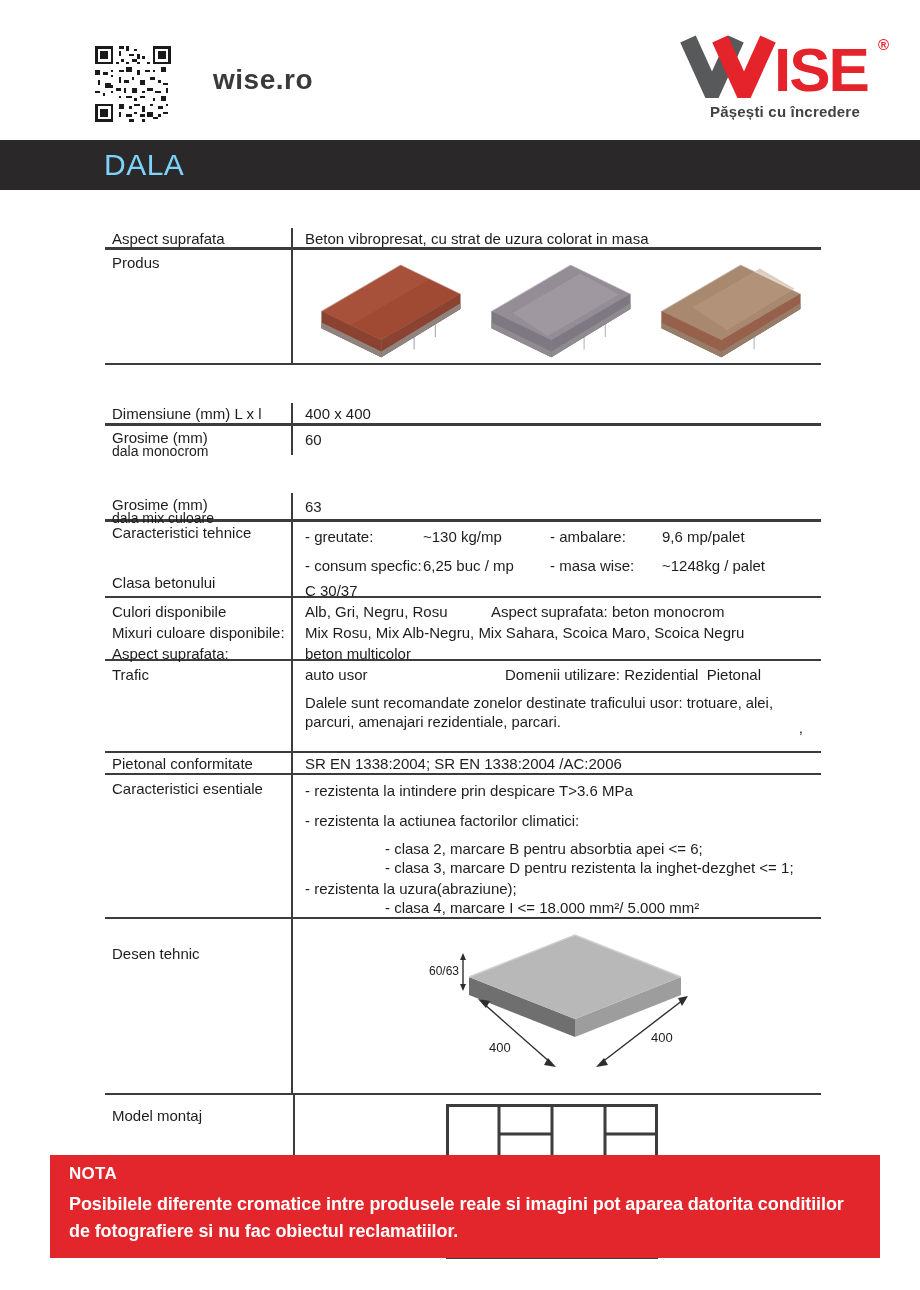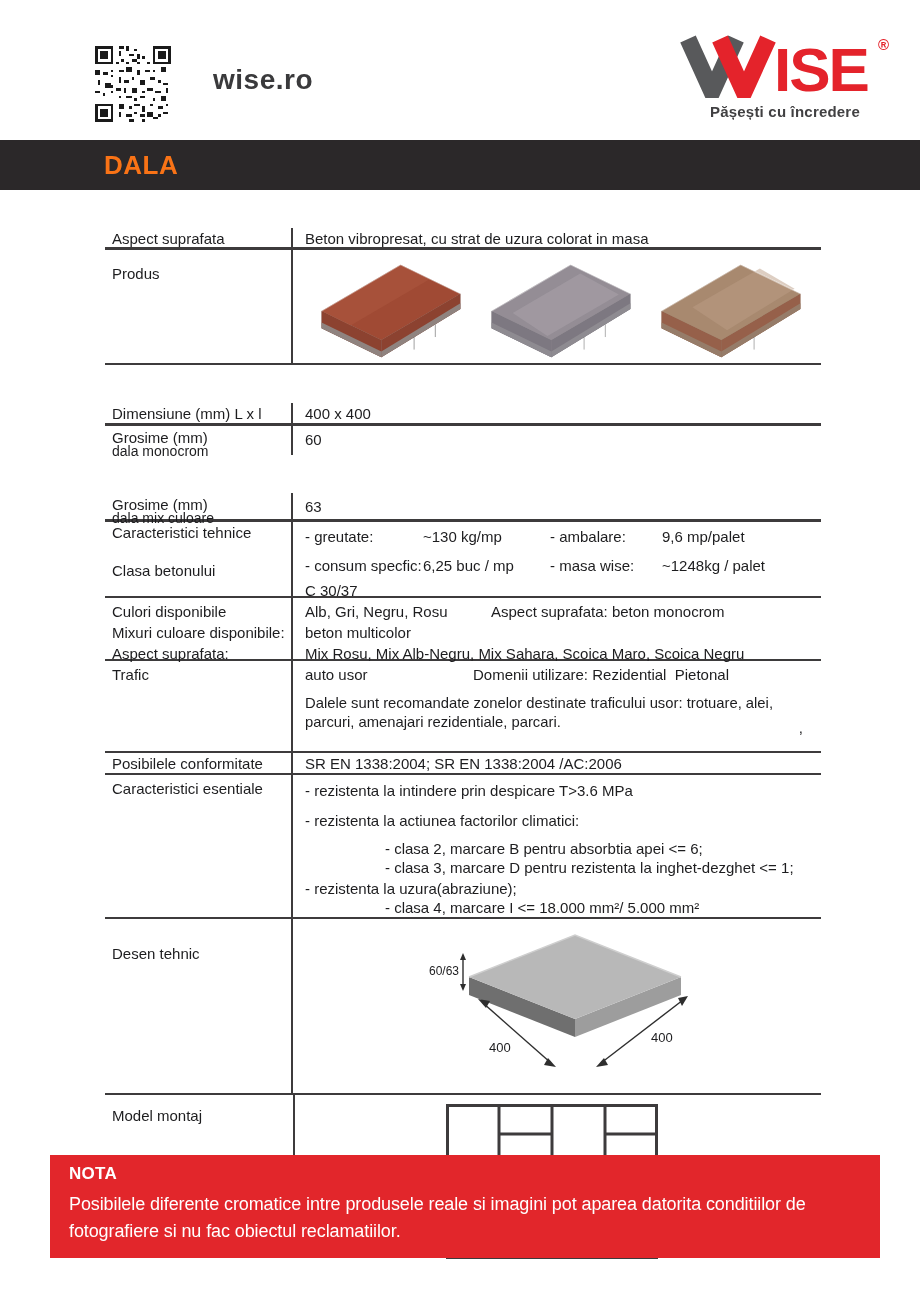--- a/index.html
+++ b/index.html
@@ -9,21 +9,21 @@
     -webkit-font-smoothing:antialiased;
   }
   
   .header{position:relative;height:140px;background:#fff;}
   .qr{position:absolute;left:95px;top:46px;width:76px;height:76px;}
   .site{position:absolute;left:213px;top:64px;font-size:28px;font-weight:bold;color:#3a3a3c;letter-spacing:0.5px;}
   .logo-block{position:absolute;right:25px;top:34px;width:220px;text-align:center;}
   .tagline{font-size:15px;font-weight:bold;color:#414042;margin-top:1px;letter-spacing:0.2px;}
   
   .title-bar{height:50px;background:#2b2829;display:flex;align-items:center;}
-  .title-bar .title{color:#f97316;font-size:26px;font-weight:bold;margin-left:104px;letter-spacing:0.5px;}
+  .title-bar .title{color:#7dd3fc;font-size:30px;font-weight:normal;margin-left:104px;letter-spacing:0.5px;}
   
   .sheet{margin:7px 0 0 105px;width:716px;}
   .row{display:flex;border-bottom:2px solid #3d3b3c;box-sizing:border-box;position:relative;}
   .row.nb{border-bottom:none;}
   .row.b3{border-bottom-width:3px;margin-top:38px;}
   .lbl{width:188px;flex:0 0 188px;border-right:2px solid #3d3b3c;box-sizing:border-box;
        padding:2px 4px 0 7px;font-size:15px;line-height:18px;}
   .lbl.no-border{border-right:none;}
   .val{flex:1;padding:2px 0 0 12px;font-size:15px;line-height:18px;position:relative;}
   .r-aspect{height:22px;}
@@ -36,49 +36,49 @@
   .r-standard{height:22px;}
   .r-esentiale{height:144px;}
   .r-desen{height:176px;}
   .r-montaj{height:162px;}
   .lbl-2l .l1{font-size:15px;line-height:14px;padding-top:3px;}
   .lbl-2l .l2{font-size:14px;line-height:13px;}
   .v-mid{padding-top:5px;}
   
   .tiles{display:flex;gap:12px;padding:5px 0 0 6px;}
   
-  .lbl-col{display:flex;flex-direction:column;justify-content:space-between;padding-bottom:16px;}
+  .lbl-col{display:flex;flex-direction:column;justify-content:space-between;padding-bottom:4px;}
   .spec-grid{display:grid;grid-template-columns:118px 127px 112px auto;row-gap:11px;padding-top:4px;}
   .clasa-val{margin-top:7px;}
   
   .cul-line{line-height:21px;position:relative;}
   .cul-extra{position:absolute;left:186px;top:0;}
   
   .traf-line{position:relative;padding-top:3px;}
-  .domains{position:absolute;left:168px;top:3px;}
+  .domains{position:absolute;left:200px;top:3px;}
   .traf-note{margin-top:10px;line-height:19px;font-size:14.8px;padding-right:2px;}
   .stray{position:absolute;right:18px;bottom:14px;}
   
   .es-line{line-height:19px;}
   .es-1{margin:4px 0 11px;}
   .es-2{margin-bottom:9px;}
   .es-3{}
   .es-4{margin-bottom:2px;}
   .indent{padding-left:80px;}
   
   .lbl-desen{padding-top:26px;}
   .lbl-montaj{padding-top:12px;}
   .desen-svg{margin:6px 0 0 118px;display:block;}
   .montaj-svg{margin:7px 0 0 141px;display:block;}
   .montaj-divider{position:absolute;left:188px;top:0;width:2px;height:140px;background:#3d3b3c;}
   
   .nota{position:absolute;left:50px;top:1155px;width:830px;box-sizing:border-box;
         background:#e2262b;color:#fff;padding:9px 19px 13px;}
   .nota-title{font-size:17px;font-weight:bold;margin-bottom:7px;letter-spacing:0.3px;}
-  .nota-text{font-size:18px;font-weight:normal;line-height:27px;letter-spacing:-0.1px;}
+  .nota-text{font-size:18px;font-weight:bold;line-height:27px;letter-spacing:-0.1px;}
 </style>
 </head>
 <body>
 
 <div class="header">
   <svg class="qr" viewBox="0 0 29 29" shape-rendering="crispEdges">
     <rect x="0" y="0" width="29" height="29" fill="#fff"></rect>
     <g fill="#1a1a1a">
       <rect x="0" y="0" width="7" height="7"></rect>
         <rect x="22" y="0" width="7" height="7"></rect>
@@ -180,21 +180,21 @@
 </div>
 
 <div class="sheet">
 
   <div class="row r-aspect b3">
     <div class="lbl">Aspect suprafata</div>
     <div class="val">Beton vibropresat, cu strat de uzura colorat in masa</div>
   </div>
 
   <div class="row r-produs">
-    <div class="lbl" style="padding-top:15px">Produs</div>
+    <div class="lbl" style="padding-top:4px">Produs</div>
     <div class="val">
       <div class="tiles">
 
         <svg width="158" height="108" viewBox="0 0 158 112">
           <polygon points="8,74 70,104 152,54 152,38 90,8 8,56" fill="#8f8b88"></polygon>
           <polygon points="8,56 70,86 70,104 8,74" fill="#8c4230"></polygon>
           <polygon points="70,86 152,38 152,54 70,104" fill="#8c4230"></polygon>
           <polygon points="8,68 70,98 70,104 8,74" fill="#8f8b88" opacity="0.9"></polygon>
           <polygon points="70,98 152,48 152,54 70,104" fill="#8f8b88" opacity="0.9"></polygon>
           <polygon points="8,56 90,8 152,38 70,86" fill="#a04a34"></polygon>
@@ -278,42 +278,42 @@
       <div class="cul-line">Culori disponibile</div>
       <div class="cul-line">Mixuri culoare disponibile:</div>
       <div class="cul-line">Aspect suprafata:</div>
     </div>
     <div class="val" style="padding-top:3px">
       <div class="cul-line">
         <span>Alb, Gri, Negru, Rosu</span>
         <span class="cul-extra">Aspect suprafata: beton monocrom</span>
       </div>
       <div class="cul-line">
+        <span>Mix Rosu, Mix Alb-Negru, Mix Sahara, Scoica Maro, Scoica Negru</span>
+      </div>
+      <div class="cul-line">
         <span>beton multicolor</span>
-      </div>
-      <div class="cul-line">
-        <span>Mix Rosu, Mix Alb-Negru, Mix Sahara, Scoica Maro, Scoica Negru</span>
       </div>
     </div>
   </div>
 
   <div class="row r-trafic">
     <div class="lbl" style="padding-top:5px">Trafic</div>
     <div class="val">
       <div class="traf-line">
         <span>auto usor</span>
         <span class="domains">Domenii utilizare: Rezidential&nbsp; Pietonal</span>
       </div>
       <div class="traf-note">Dalele sunt recomandate zonelor destinate traficului usor: trotuare, alei, parcuri, amenajari rezidentiale, parcari.</div>
       <span class="stray">,</span>
     </div>
   </div>
 
   <div class="row r-standard">
-    <div class="lbl">Posibilele conformitate</div>
+    <div class="lbl">Pietonal conformitate</div>
     <div class="val">SR EN 1338:2004; SR EN 1338:2004 /AC:2006</div>
   </div>
 
   <div class="row r-esentiale">
     <div class="lbl" style="padding-top:5px">Caracteristici esentiale</div>
     <div class="val">
       <div class="es-line es-1">- rezistenta la intindere prin despicare T&gt;3.6 MPa</div>
       <div class="es-line es-2">- rezistenta la actiunea factorilor climatici:</div>
       <div class="es-line es-3 indent">- clasa 2, marcare B pentru absorbtia apei &lt;= 6;</div>
       <div class="es-line es-4 indent">- clasa 3, marcare D pentru rezistenta la inghet-dezghet &lt;= 1;</div>

